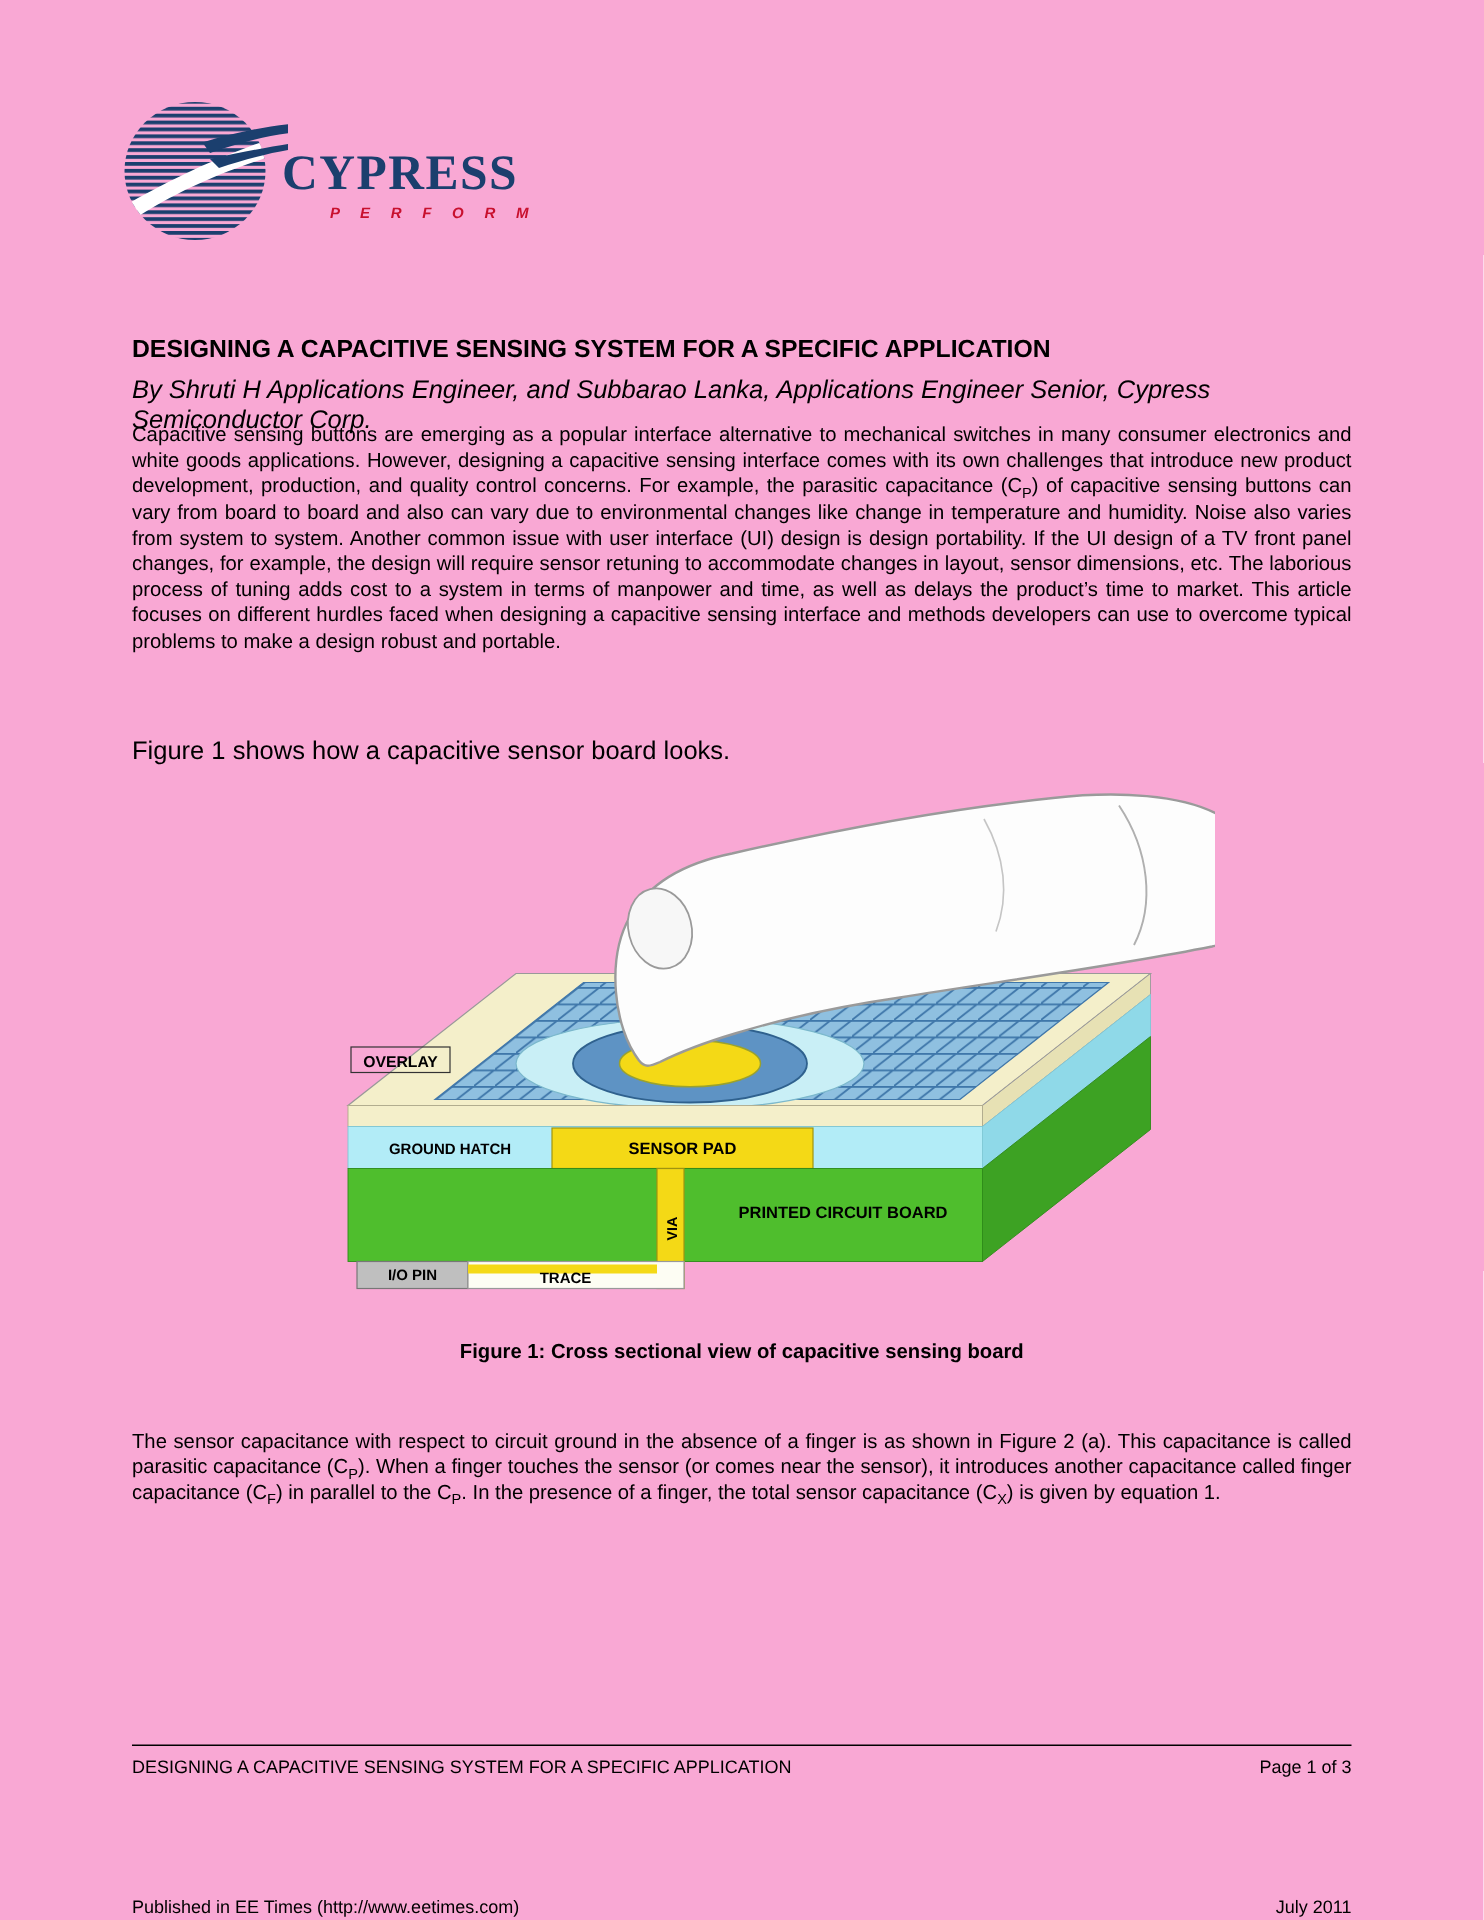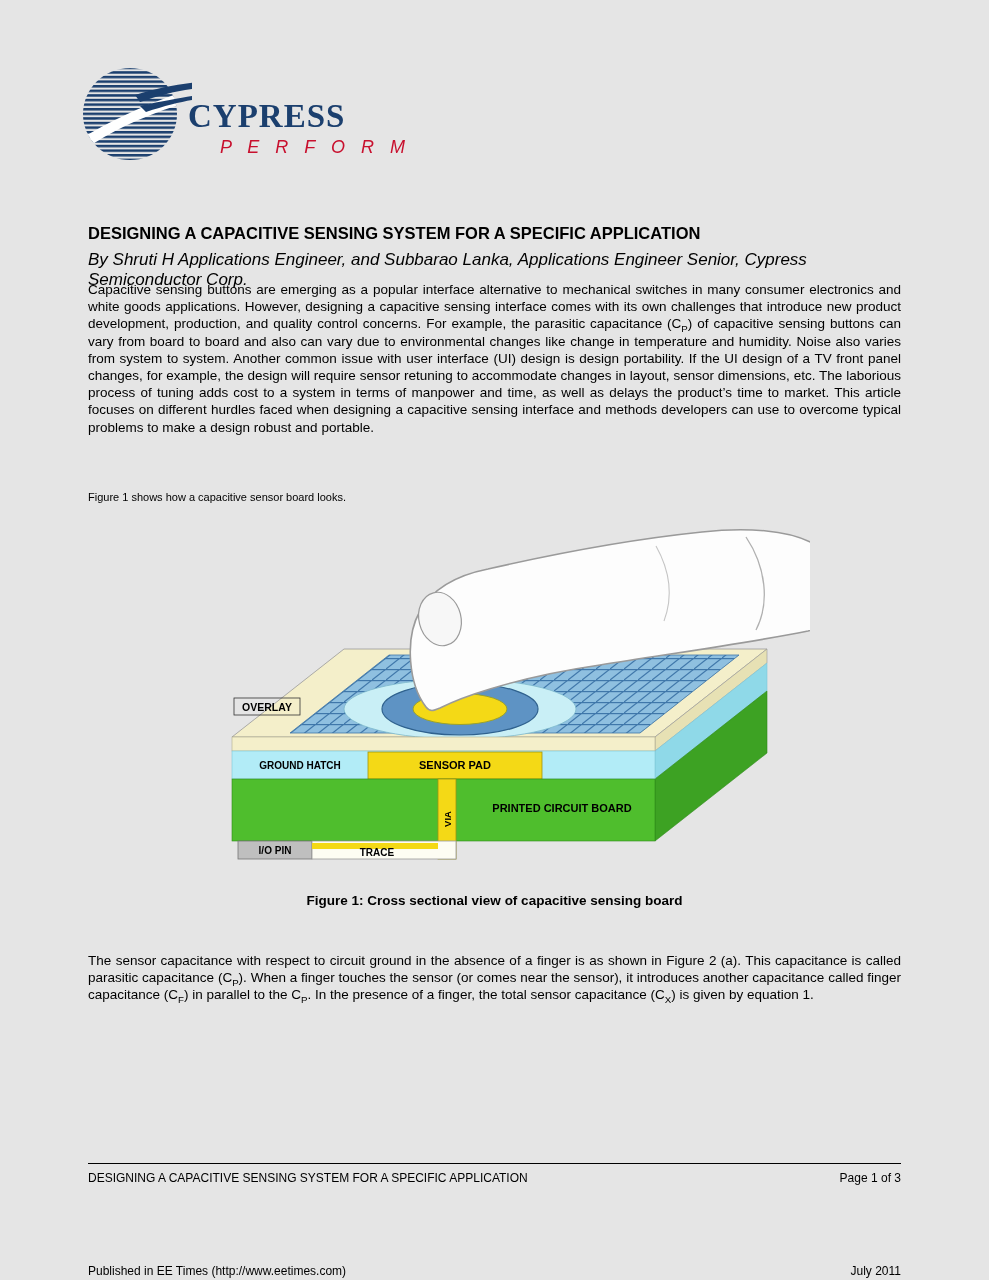--- a/index.html
+++ b/index.html
@@ -1,41 +1,41 @@
 <!DOCTYPE html>
 <html><head>
 <meta charset="utf-8">
 <style>
   html,body { margin:0; padding:0; background:#ffffff; }
   .page {
     position:relative; width:989px; height:1280px; margin:0 auto;
-    background:#e5e5e5; color:#000;
+    background:#f9a8d4; color:#000;
     font-family:"Liberation Sans", sans-serif; overflow:hidden;
   }
   .abs { position:absolute; }
 
   
   .logo { display:flex; align-items:flex-start; }
   .logo-text { margin:40px 0 0 -4px; }
   .brand {
     font-family:"Liberation Serif", serif; font-weight:bold;
     font-size:33px; letter-spacing:1px; color:#1b3f6e; line-height:1;
   }
   .tagline {
-    color:#c8102e; font-size:18px; font-weight:normal; font-style:italic;
+    color:#c8102e; font-size:10px; font-weight:bold; font-style:italic;
     letter-spacing:5.5px; margin:4px 0 0 32px;
   }
 
   
   .title   { left:88px; top:224px; width:820px; font-size:16.5px; font-weight:bold; }
   .byline  { left:88px; top:250px; width:820px; font-size:17px; font-style:italic; }
   .body-text { font-size:13.5px; line-height:17.2px; text-align:justify; }
   .intro   { left:88px; top:281px; width:813px; }
   .heading { left:88px; top:466px; width:500px; font-size:15.5px; font-weight:bold; font-style:italic; }
-  .lead    { left:88px; top:491px; width:813px; font-size:11px; }
+  .lead    { left:88px; top:491px; width:813px; font-size:17px; }
   .caption { left:88px; top:893px; width:813px; font-size:13.5px; font-weight:bold; text-align:center; }
   .para2   { left:88px; top:904px; width:813px;margin-top:48px; }
   .equation{ left:88px; top:989px; width:500px; font-size:13.5px; }
   sub { font-size:0.72em; line-height:0; }
 
   
   .rule { left:88px; top:1163px; width:813px; border-top:1.2px solid #000; height:0; }
   .footer-row { left:88px; width:813px; font-size:12px; display:flex; justify-content:space-between; }
   .footer-row1 { top:1171px; }
   .footer-row2 { top:1264px;gap:31px; }

